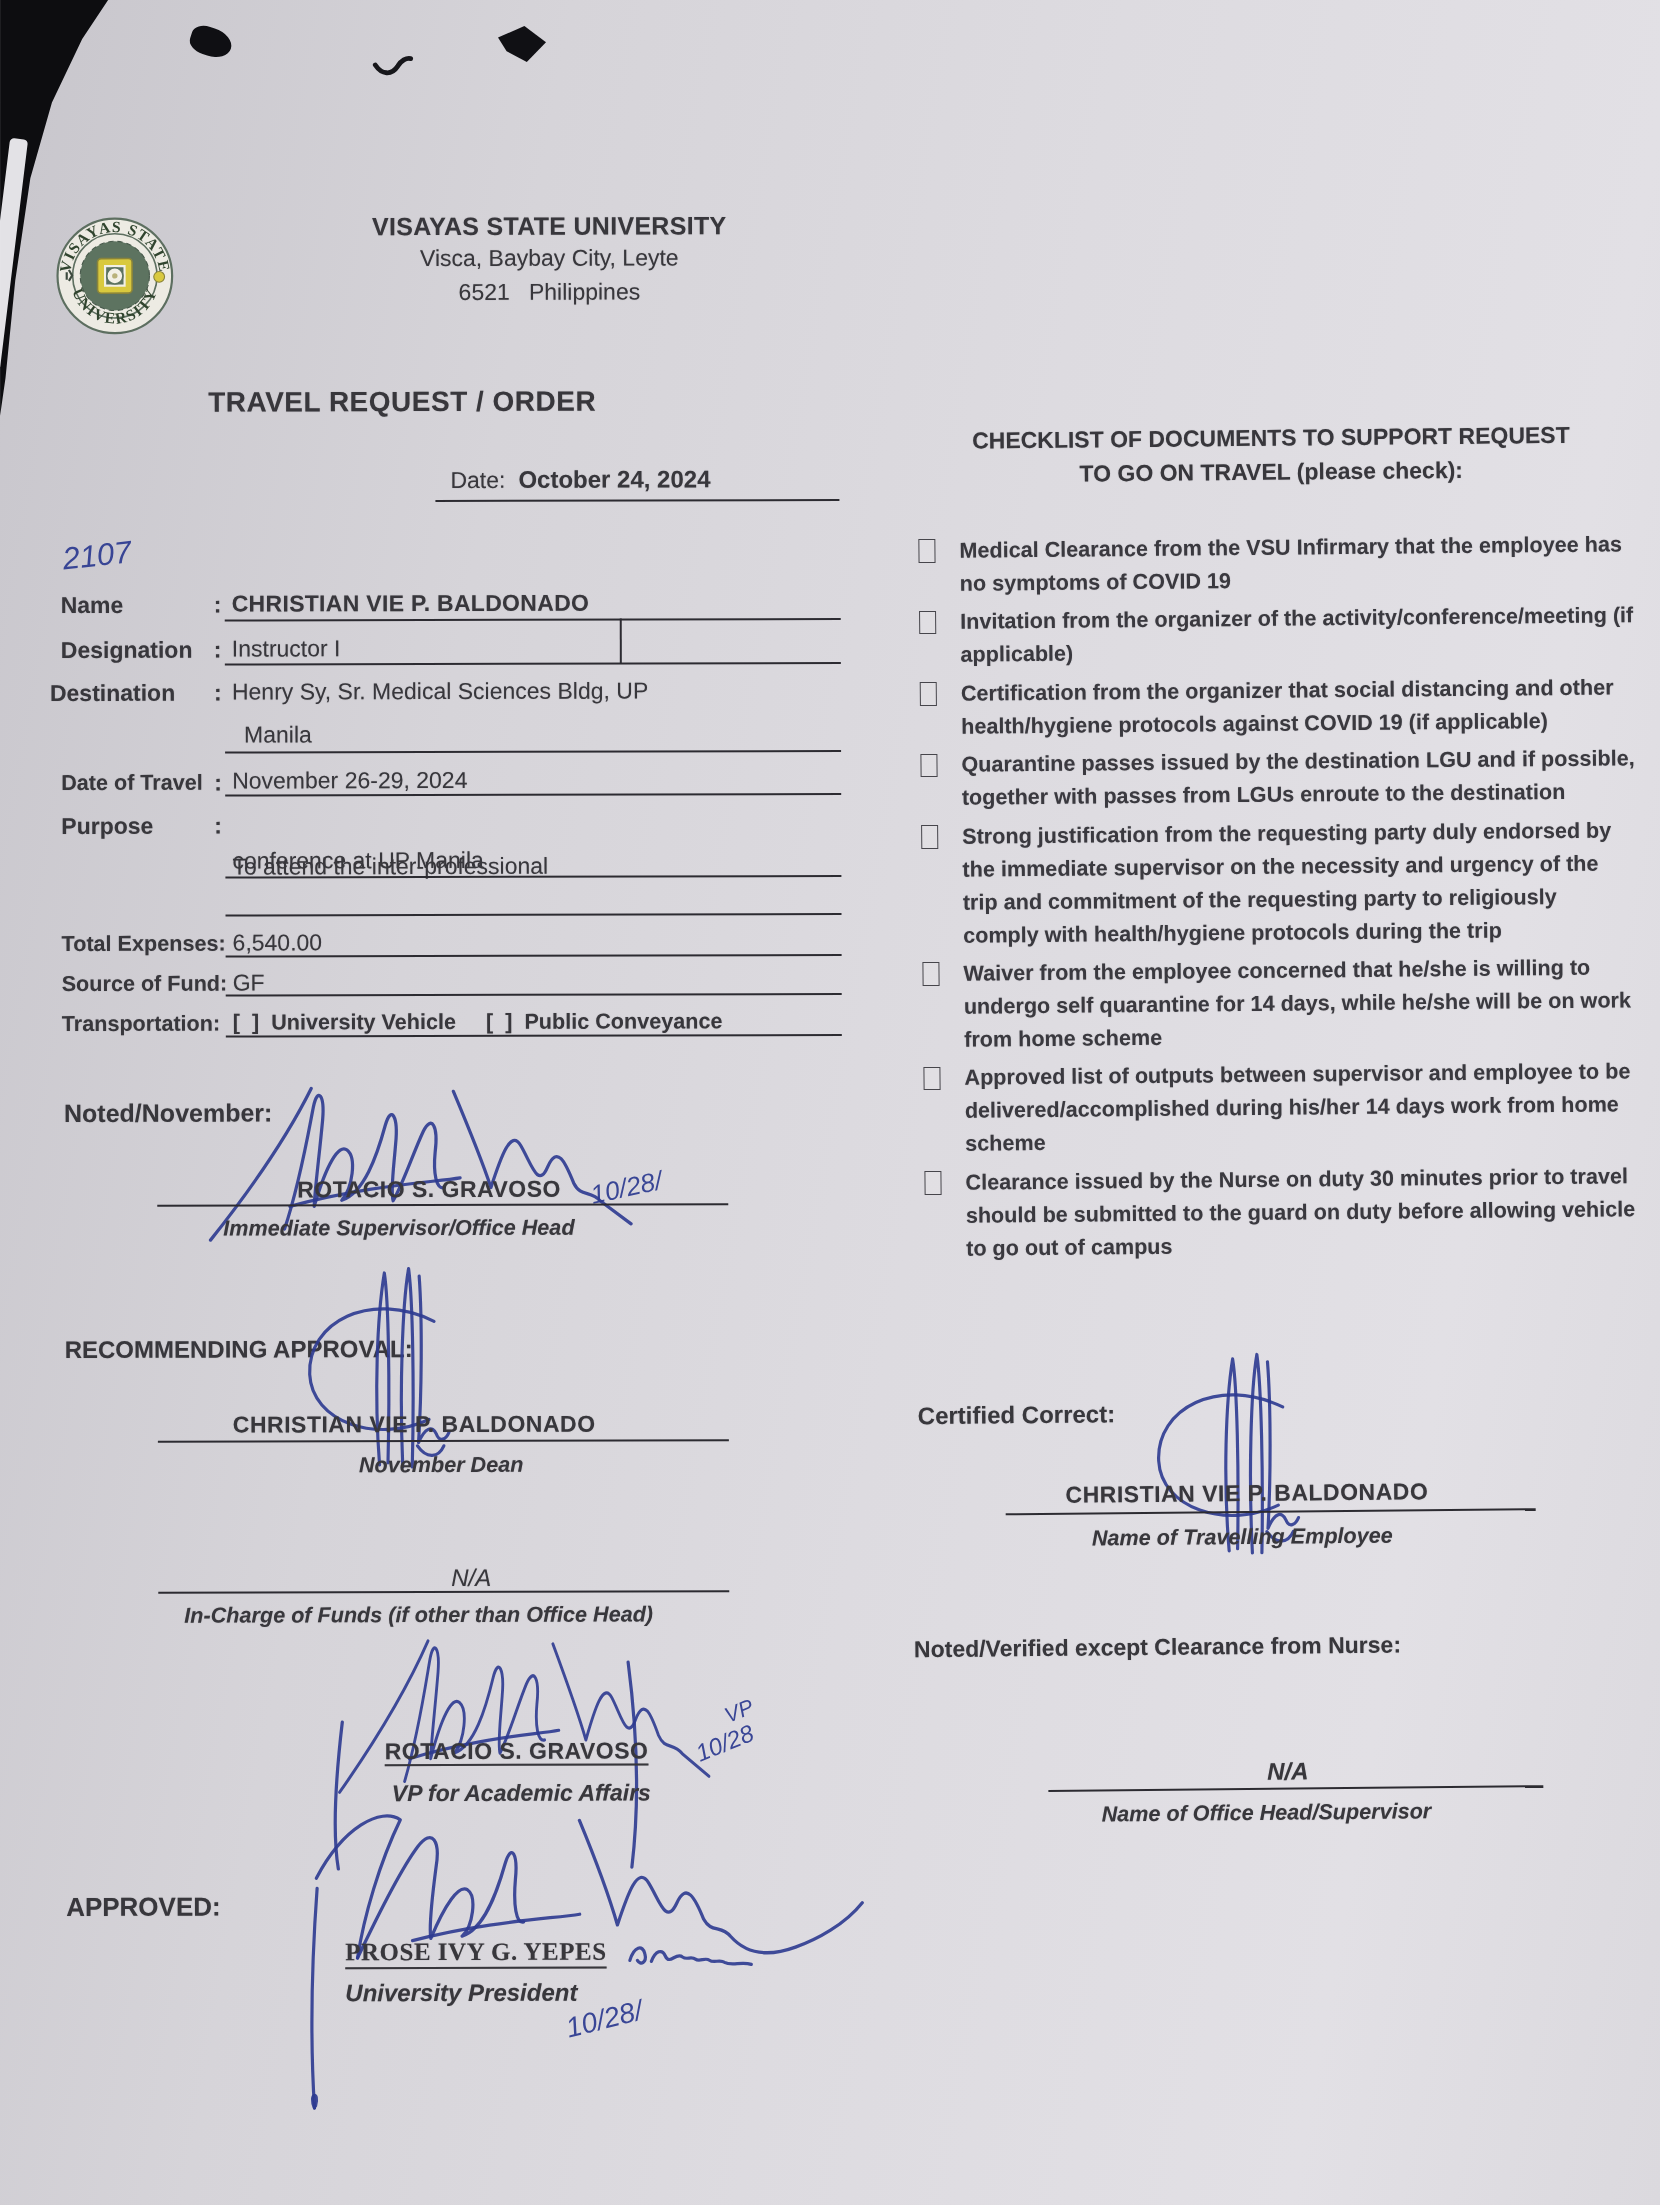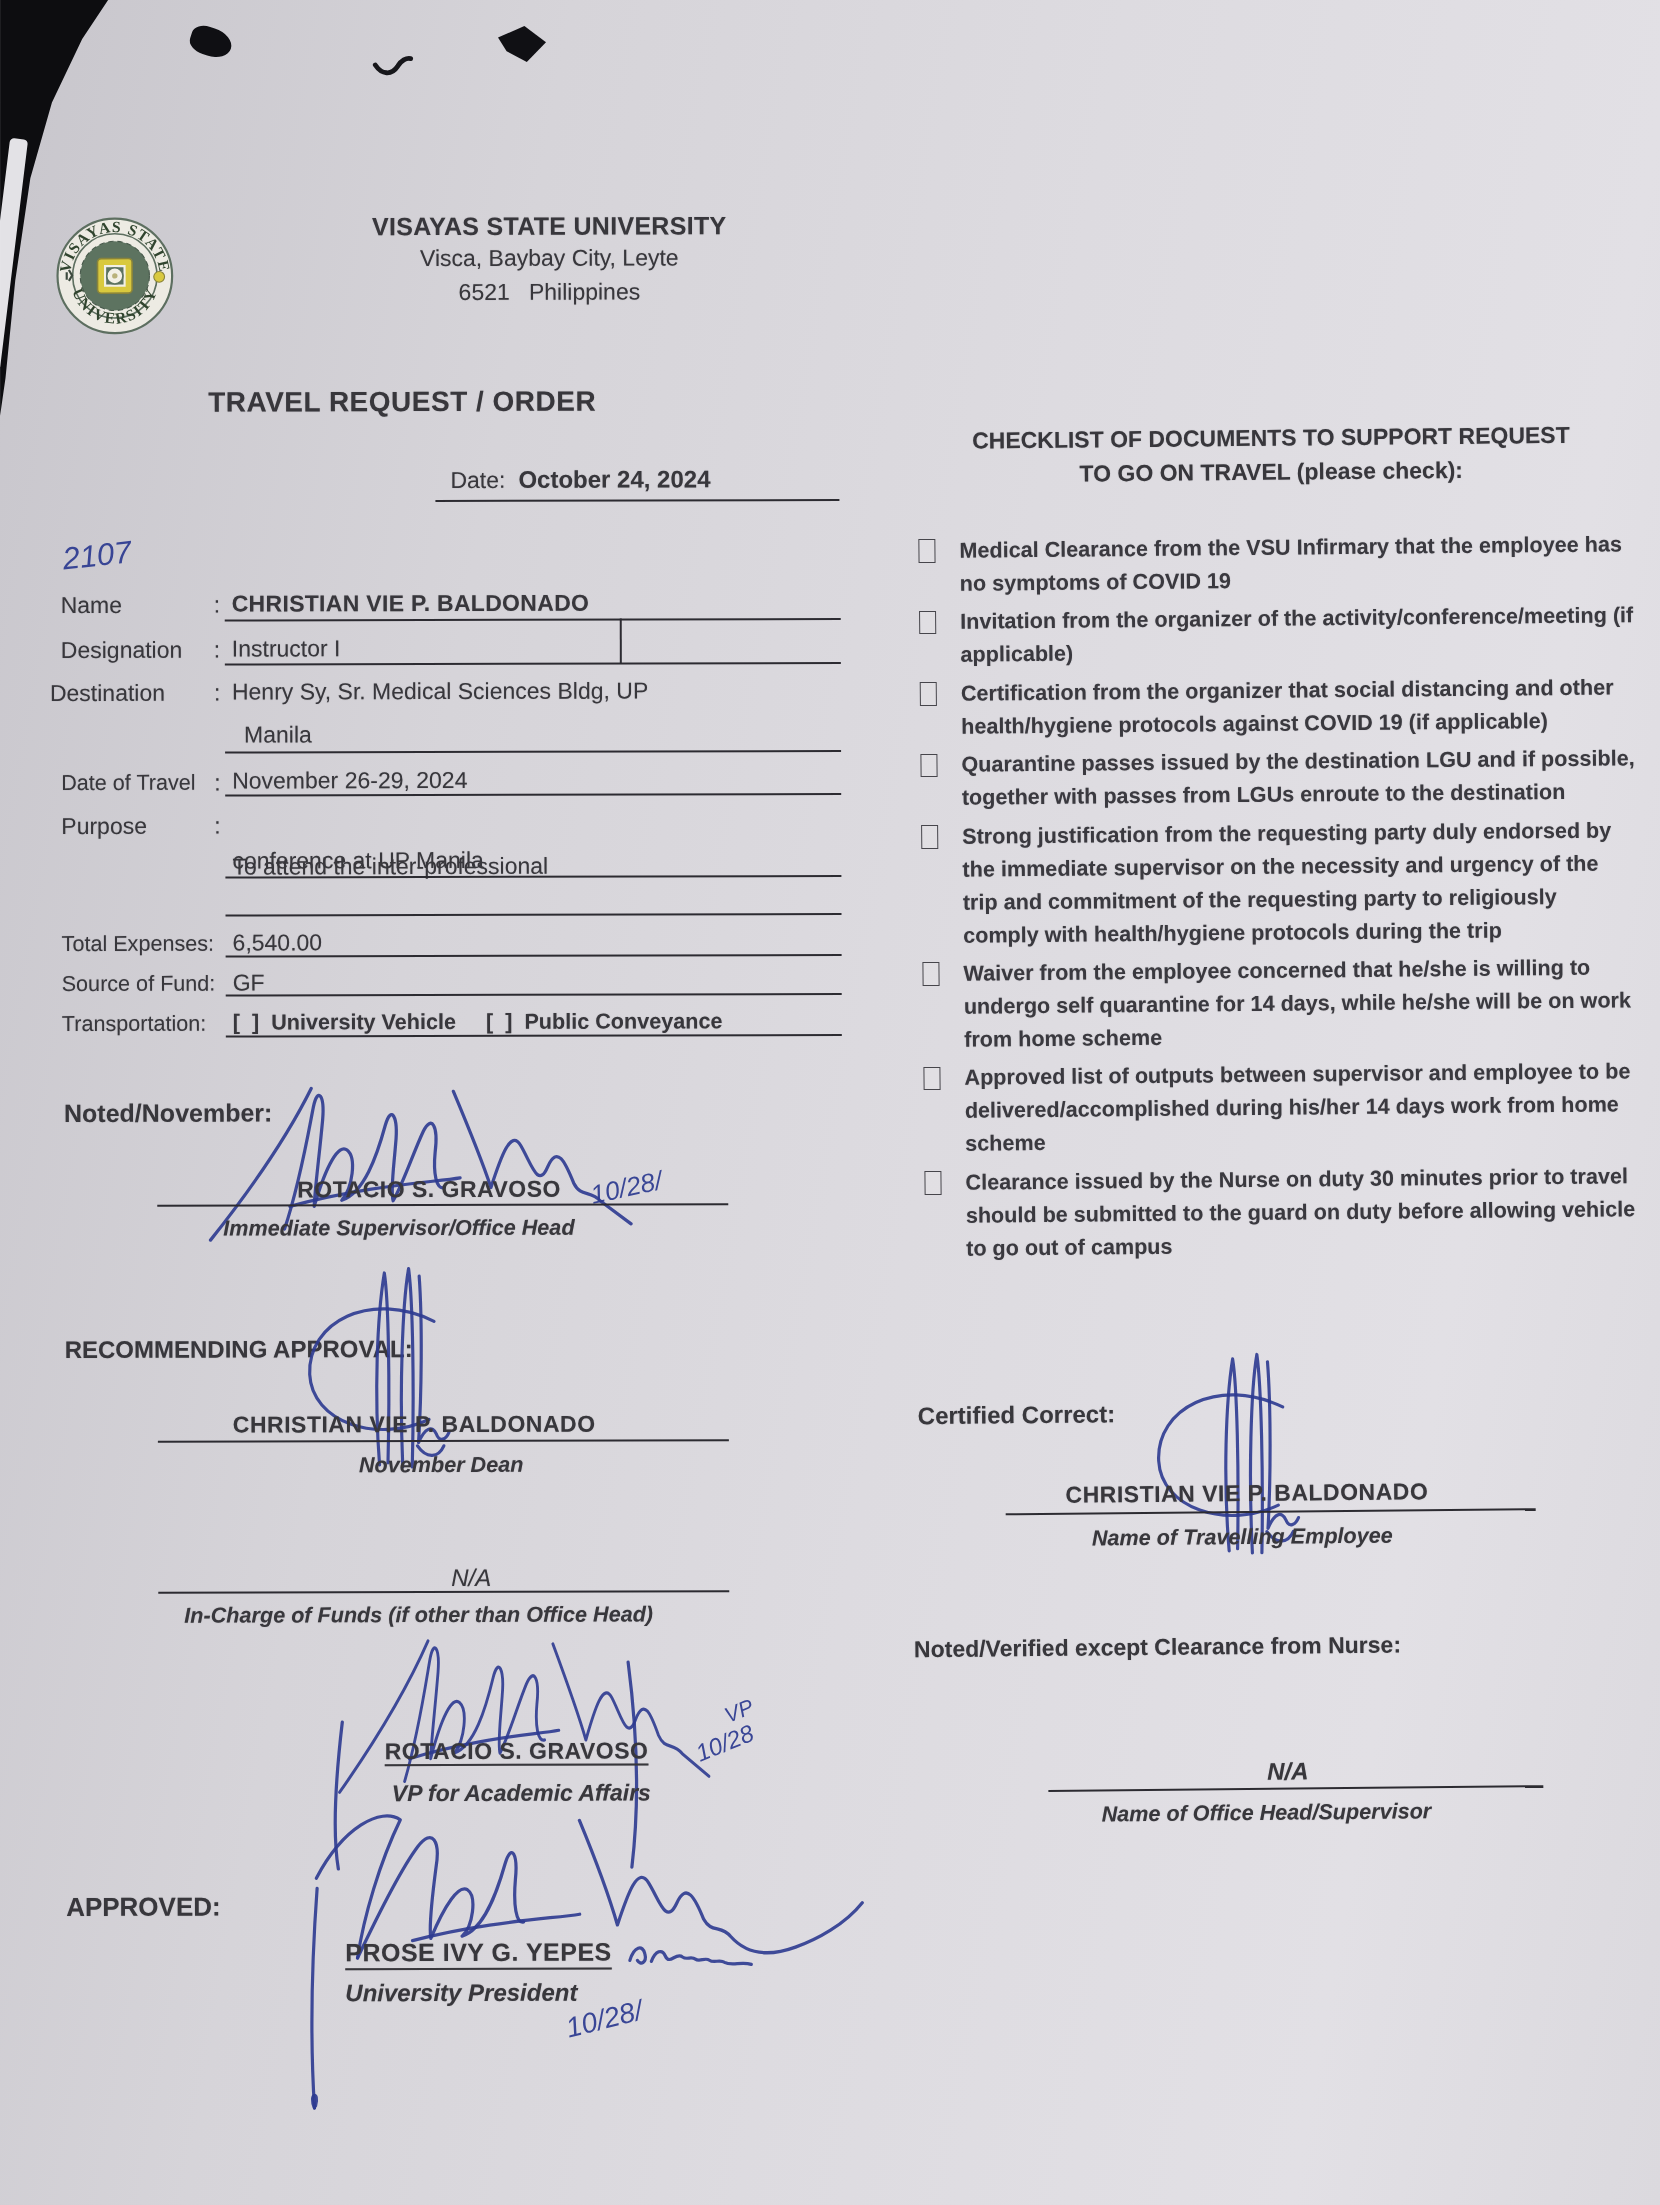--- a/index.html
+++ b/index.html
@@ -6,21 +6,21 @@
   #page{
     position:relative;width:1660px;height:2205px;overflow:hidden;
     background:linear-gradient(100deg,#c8c6cc 0%,#d6d4d9 28%,#dddbe0 55%,#e2e0e5 82%,#dbd9de 100%);
     font-family:"Liberation Sans",sans-serif;color:#38373c;
   }
   .abs{position:absolute;}
   .col{position:absolute;left:0;top:0;width:100%;height:100%;}
   #left-col{transform:rotate(-0.15deg);}
   #right-col{transform:rotate(-0.55deg);transform-origin:1243px 919px;}
   .printed{text-shadow:0 0 1.1px rgba(56,55,60,.30);}
-  .lbl{font-weight:normal;font-size:23px;}
+  .lbl{font-weight:bold;font-size:23px;}
   .val{font-size:23px;white-space:pre;}
   .bold{font-weight:bold;}
   .ital{font-style:italic;}
   .role{font-weight:bold;font-style:italic;font-size:21.6px;}
   .nameline{font-weight:bold;font-size:23px;letter-spacing:0.5px;}
   .rule{position:absolute;height:1.6px;background:#2c2b31;}
   .hand{position:absolute;color:#2c3a90;font-style:italic;font-weight:bold;opacity:.92;white-space:pre;}
   .sig{position:absolute;}
   .sig path{fill:none;stroke:#2c3a90;stroke-width:6;stroke-linecap:round;stroke-linejoin:round;opacity:.9;}
   .chk-item{position:relative;margin-bottom:5.4px;padding-left:44px;font-weight:bold;font-size:21.6px;line-height:33px;color:#3a393f;}
@@ -165,21 +165,21 @@
     <svg class="sig" style="left:292px;top:1796px" width="584" height="178" viewBox="0 0 1080 330">
       <path d="M40 150 C90 55 160 18 196 42 C158 120 128 220 116 298"></path>
       <path d="M116 298 C158 210 198 132 228 92 C256 56 270 82 262 130 C254 190 248 240 252 262 C278 200 304 162 320 172 C338 184 330 240 310 258 C350 246 374 180 390 124 C402 84 414 106 409 154 C405 200 410 236 424 232"></path>
       <path d="M218 266 C358 230 478 226 528 218"></path>
       <path d="M528 44 C560 122 582 182 598 238 C618 178 636 128 656 160 C676 192 688 240 708 198 C726 158 742 188 758 228 C772 254 790 238 808 260 C838 294 878 298 928 280 C968 266 1020 238 1052 198"></path>
     </svg>
     <svg class="sig" style="left:298px;top:1881px" width="32" height="238" viewBox="0 0 60 440">
       <path d="M32 8 C22 140 18 290 26 420"></path>
       <path d="M26 420 C14 392 36 386 28 416"></path>
     </svg>
-    <div class="abs printed nameline" style="left:343px;top:1937px;font-size:25px;text-decoration:underline;text-decoration-thickness:2.2px;text-underline-offset:6.5px;">PROSE IVY G. YEPES</div>
+    <div class="abs printed nameline" style="left:343px;top:1937px;font-size:25px;text-decoration:underline;text-decoration-thickness:2.2px;text-underline-offset:6.5px;font-family:Liberation Serif, serif;">PROSE IVY G. YEPES</div>
     <svg class="sig" style="left:623px;top:1933px" width="135" height="43" viewBox="0 0 250 80">
       <path d="M8 50 C16 24 32 20 36 38 C40 54 28 60 22 50" stroke-width="5"></path>
       <path d="M48 52 C56 32 68 28 74 42 C82 60 94 34 106 44 C114 50 122 42 130 48 C138 54 148 44 156 50 C164 56 176 48 184 54 C198 62 214 52 234 58" stroke-width="5"></path>
     </svg>
     <div class="abs printed role" style="left:343px;top:1978px;font-size:24px;">University President</div>
     <div class="hand" style="left:563px;top:2003px;font-size:28px;transform:rotate(-14deg);font-weight:normal;">10/28/</div>
   </div>
 
   <div class="col" id="right-col">
 

